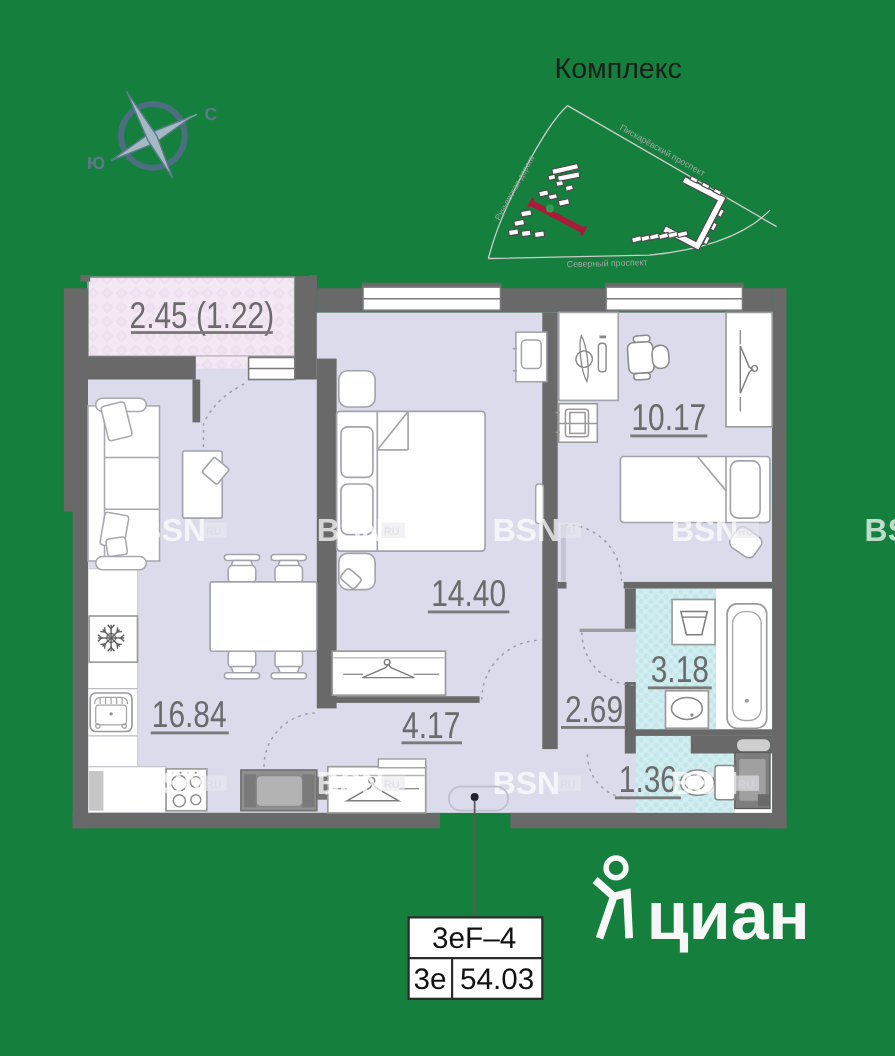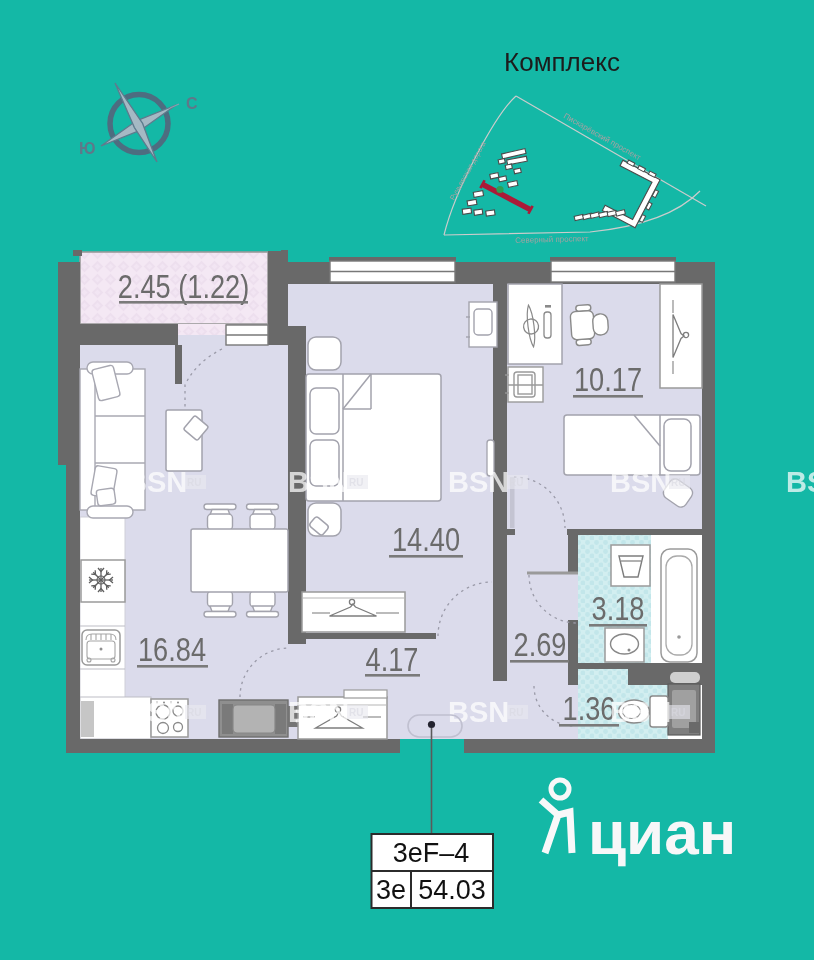--- a/index.html
+++ b/index.html
@@ -1,16 +1,16 @@
 <!DOCTYPE html>
 <html><head>
 <meta charset="utf-8">
 <style>
 html,body{margin:0;padding:0;background:#fff;}
-#page{position:relative;width:814px;height:960px;background:#14b8a6;overflow:hidden;font-family:"Liberation Sans",sans-serif;}
+#page{position:relative;width:814px;height:960px;background:#15803d;overflow:hidden;font-family:"Liberation Sans",sans-serif;}
 </style>
 </head>
 <body>
 <div id="page">
 <svg width="814" height="960" viewBox="0 0 814 960">
 <defs>
 <pattern id="pinkpat" width="13" height="13" patternUnits="userSpaceOnUse">
 <rect width="13" height="13" fill="#f4e8f4"></rect>
 <path d="M6.5,0.8 L12.2,6.5 L6.5,12.2 L0.8,6.5 Z" fill="#eddfee"></path>
 <path d="M6.5,3.4 L9.6,6.5 L6.5,9.6 L3.4,6.5 Z" fill="#f2e5f3"></path>

